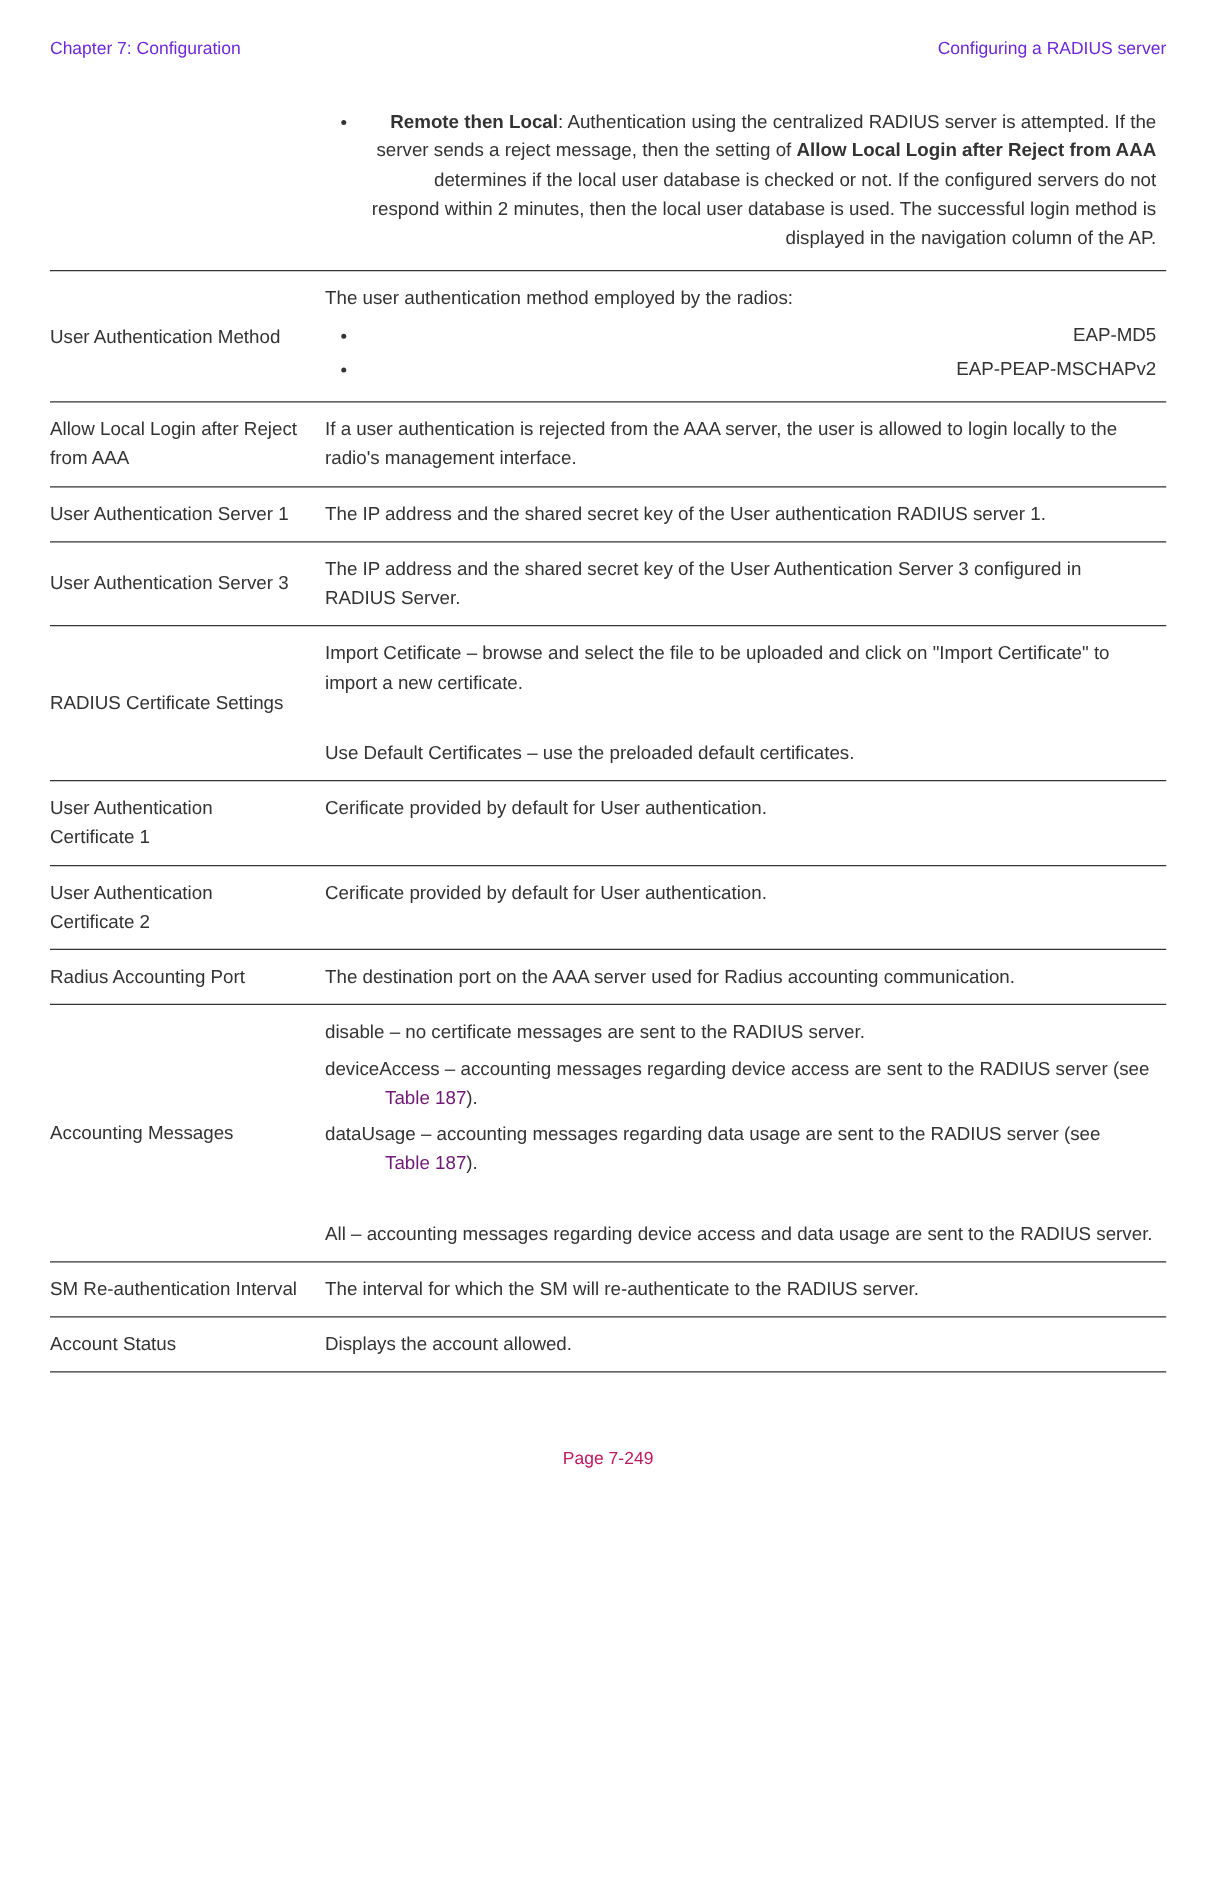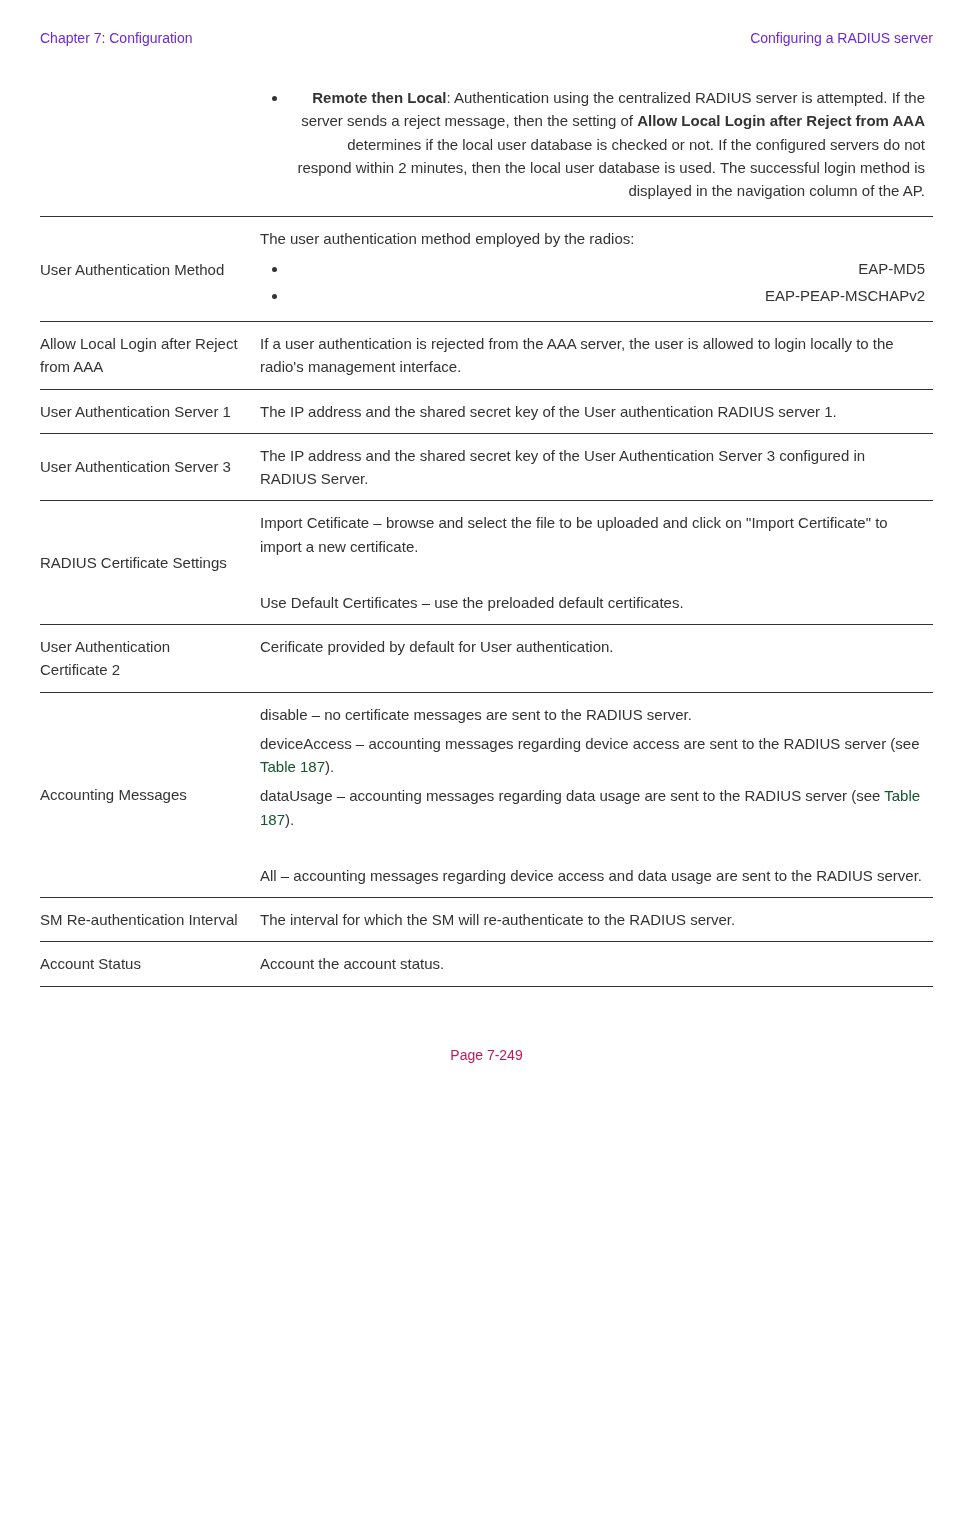--- a/index.html
+++ b/index.html
@@ -47,21 +47,22 @@
       padding-left: 8px;
       margin-bottom: 4px;
     }
     .first-row td.desc {
       padding-top: 0;
     }
     .first-row td.attr {
       border-bottom: 1px solid #333;
     }
     .link {
-      color: #14532d;
+      color: #701a75;
+      margin-left: 48px;
     }
     .bold {
       font-weight: bold;
     }
     .para {
       margin-bottom: 6px;
     }
     .para:last-child {
       margin-bottom: 0;
       margin-top: 33px;
@@ -114,36 +115,44 @@
     <td class="desc">The IP address and the shared secret key of the User Authentication Server 3 configured in RADIUS Server.</td>
   </tr>
   <tr>
     <td class="attr">RADIUS Certificate Settings</td>
     <td class="desc">
       <div class="para">Import Cetificate – browse and select the file to be uploaded and click on "Import Certificate" to import a new certificate.</div>
       <div class="para">Use Default Certificates  –  use the preloaded default certificates.</div>
     </td>
   </tr>
   <tr>
+    <td class="attr top">User Authentication Certificate 1</td>
+    <td class="desc">Cerificate provided by default for User authentication.</td>
+  </tr>
+  <tr>
     <td class="attr top">User Authentication Certificate 2</td>
     <td class="desc">Cerificate provided by default for User authentication.</td>
+  </tr>
+  <tr>
+    <td class="attr">Radius Accounting Port</td>
+    <td class="desc">The destination port on the AAA server used for Radius accounting communication.</td>
   </tr>
   <tr>
     <td class="attr">Accounting Messages</td>
     <td class="desc">
       <div class="para">disable – no certificate messages are sent to the RADIUS server.</div>
       <div class="para"><span>deviceAccess – accounting messages regarding device access are sent to the RADIUS server (see </span><span class="link">Table 187</span><span>).</span></div>
       <div class="para"><span>dataUsage – accounting messages regarding data usage are sent to the RADIUS server (see </span><span class="link">Table 187</span><span>).</span></div>
       <div class="para">All – accounting messages regarding device access and data usage are sent to the RADIUS server.</div>
     </td>
   </tr>
   <tr>
     <td class="attr top">SM Re-authentication Interval</td>
     <td class="desc">The interval for which the SM will re-authenticate to the RADIUS server.</td>
   </tr>
   <tr>
     <td class="attr">Account Status</td>
-    <td class="desc">Account the account status.</td>
+    <td class="desc">Displays the account allowed.</td>
   </tr>
 </tbody>
   </table>
 
 <div class="footer">Page 7-249</div>
 
 </body></html>

